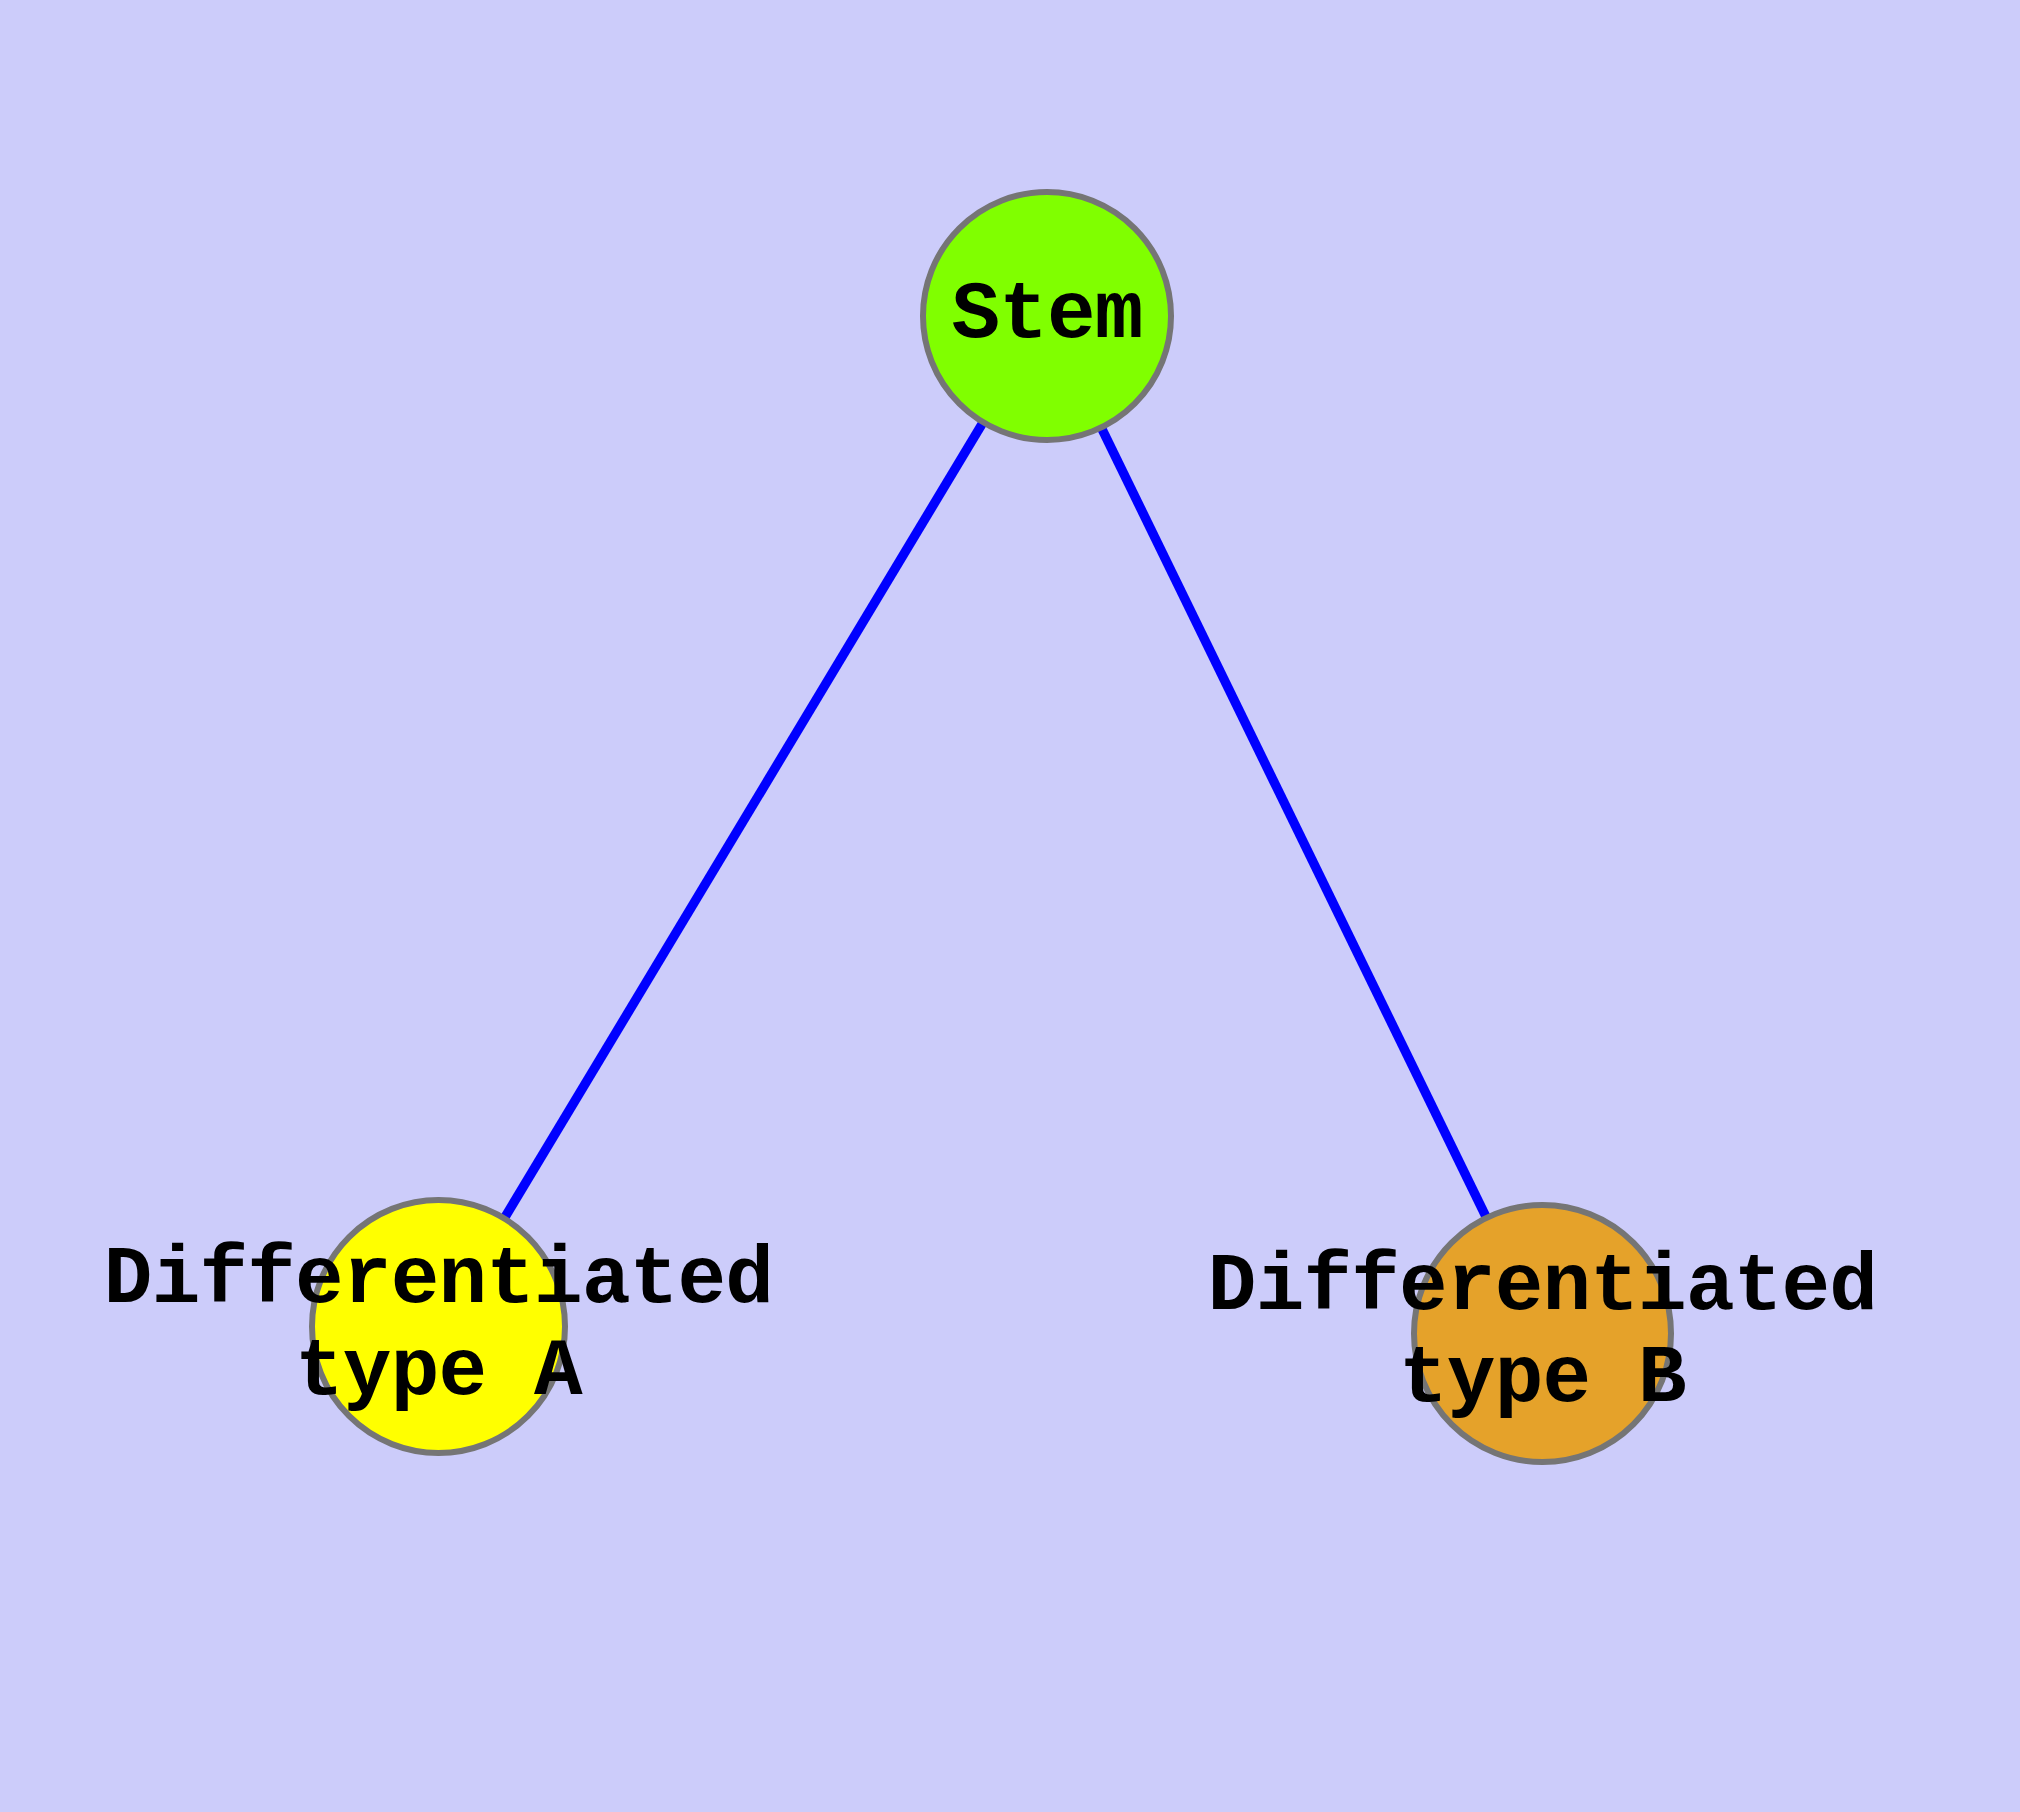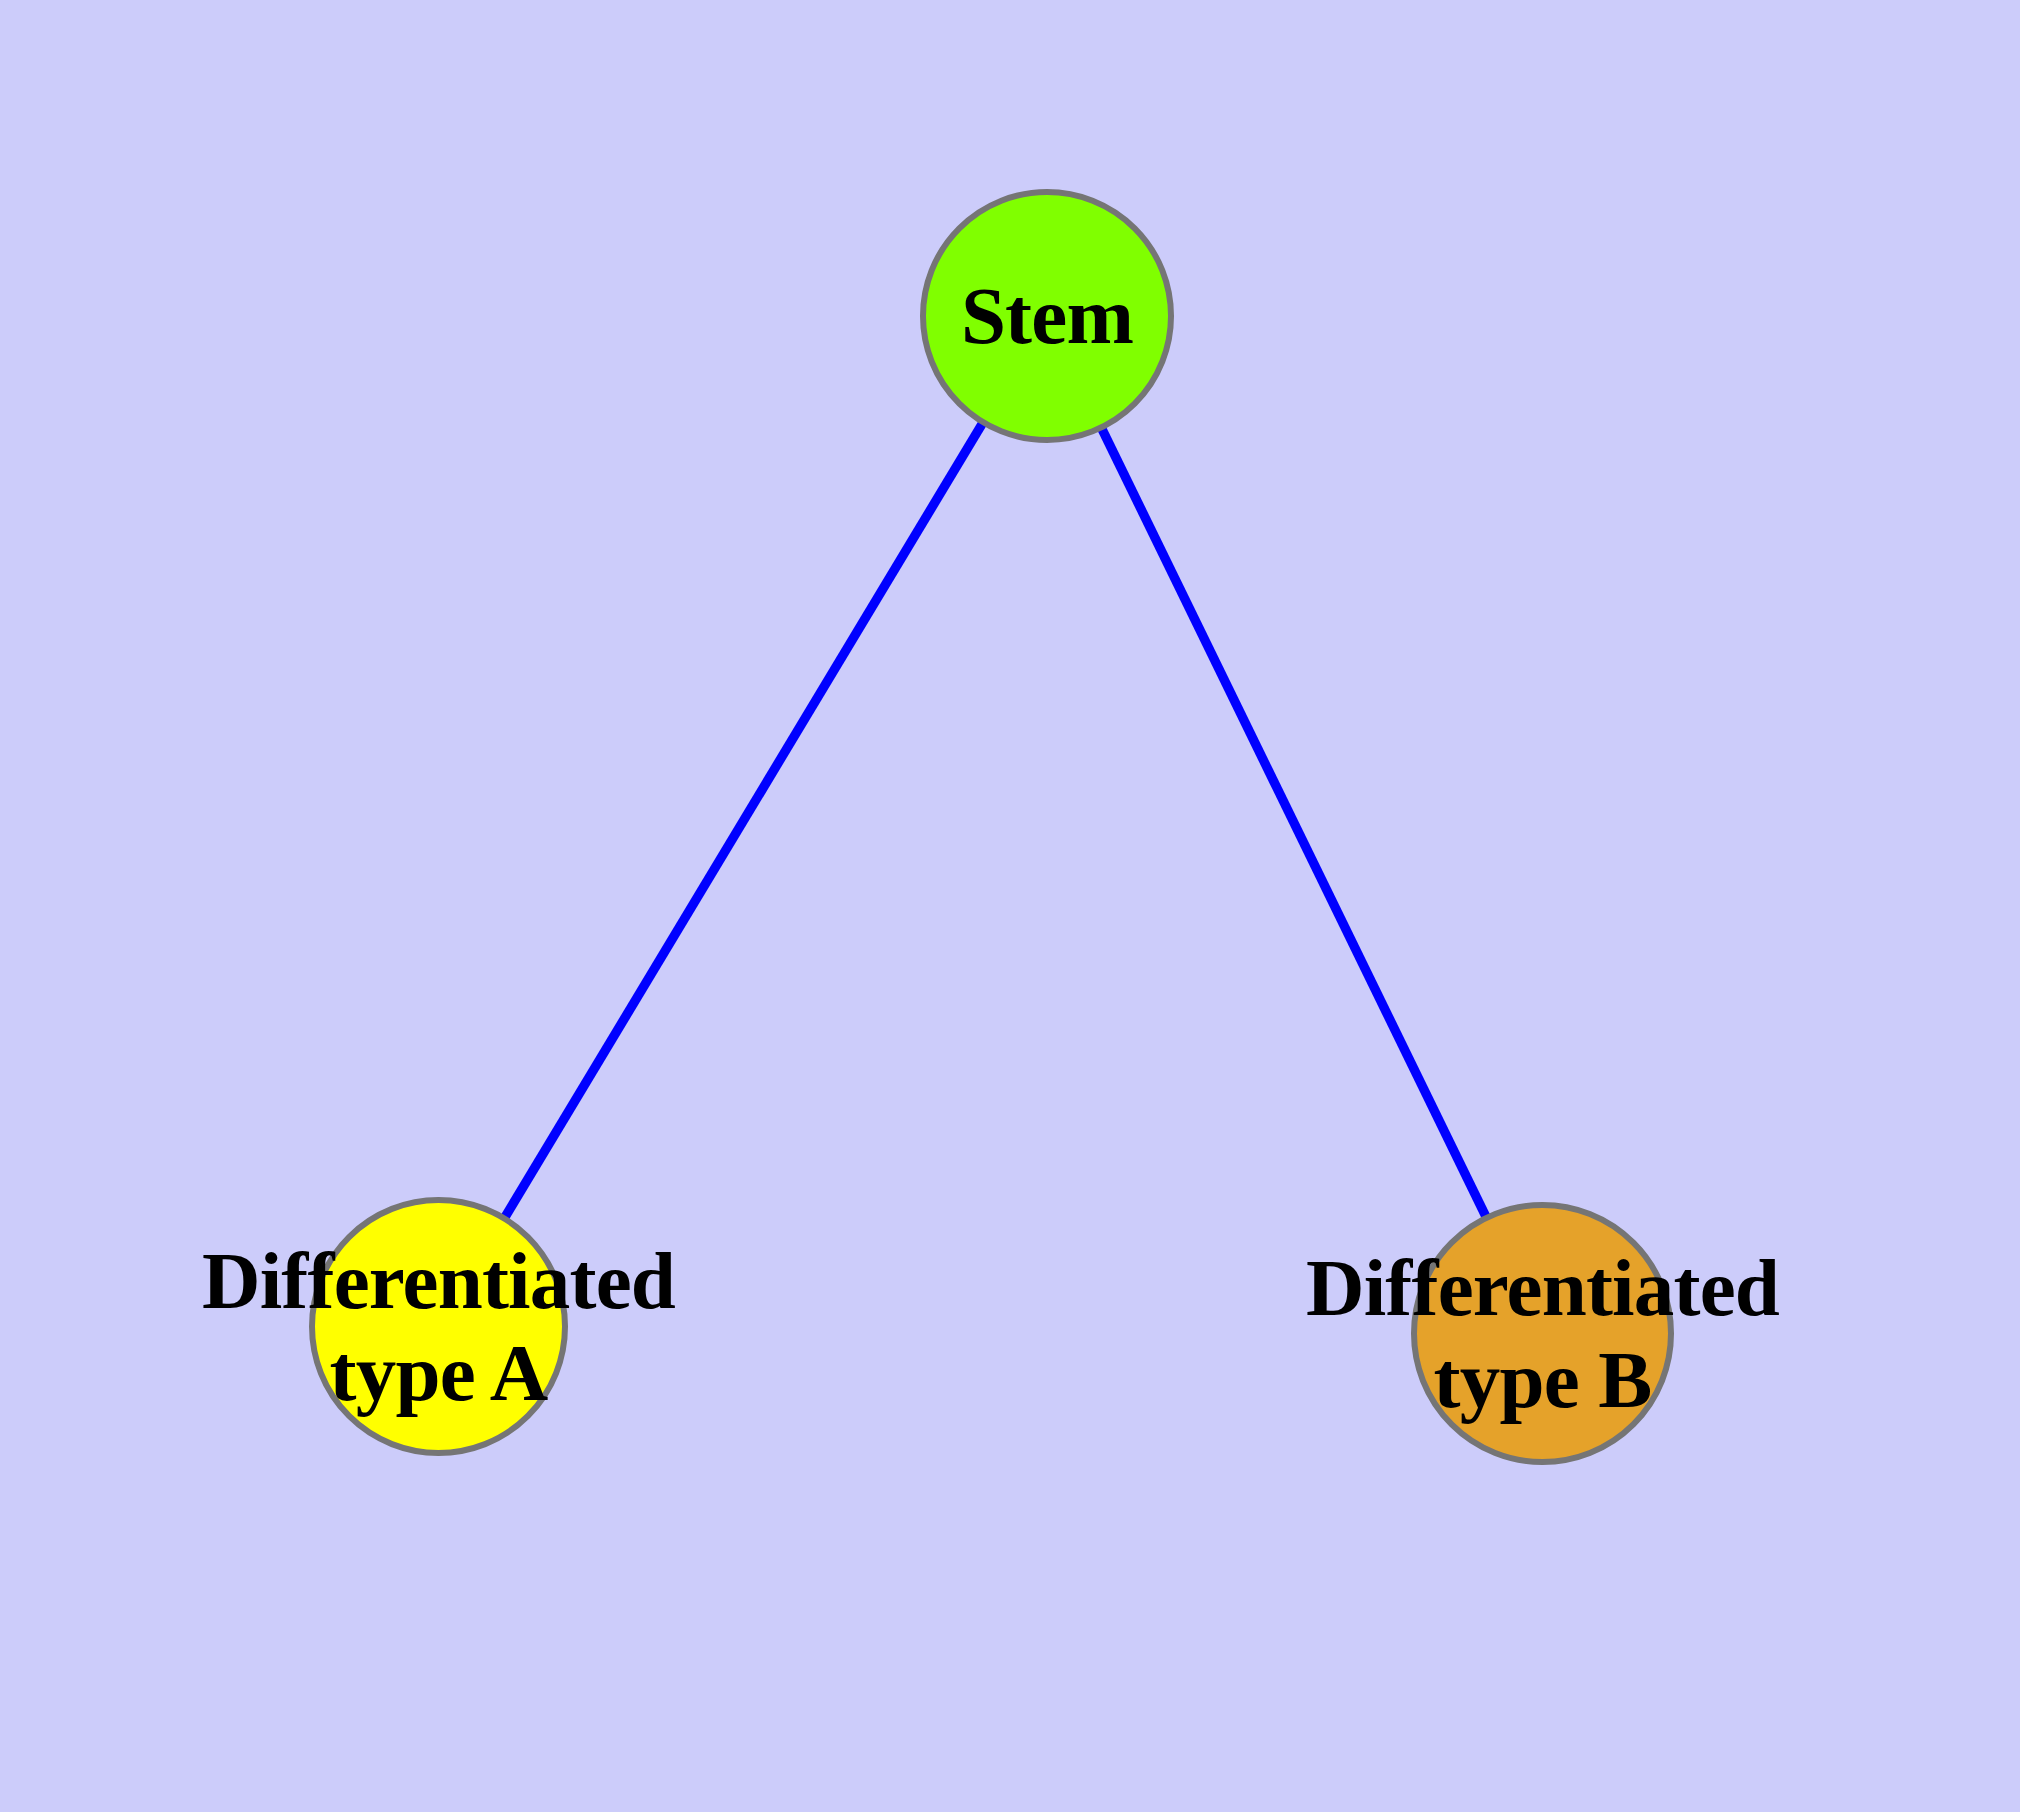--- a/index.html
+++ b/index.html
@@ -7,21 +7,21 @@
     margin: 0;
     padding: 0;
     background: #ccccfa;
   }
   #canvas {
     position: relative;
     width: 2021px;
     height: 1812px;
     background: #ccccfa;
     overflow: hidden;
-    font-family: Liberation Serif, serif;
+    font-family: Liberation Mono, monospace;
   }
   #edge-layer {
     position: absolute;
     left: 0;
     top: 0;
     width: 2021px;
     height: 1812px;
     pointer-events: none;
   }
   .graph-node {

